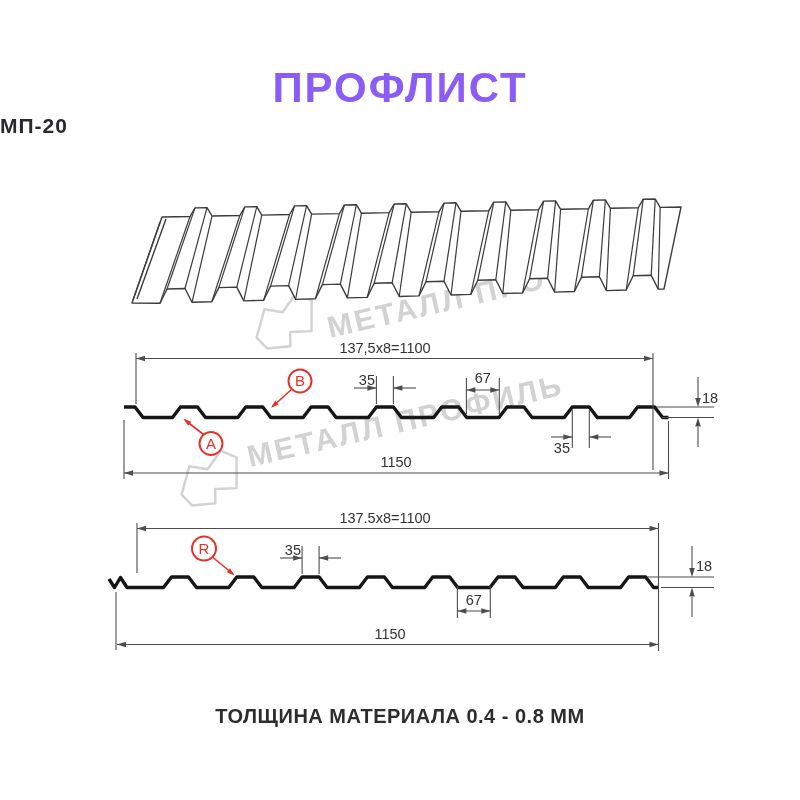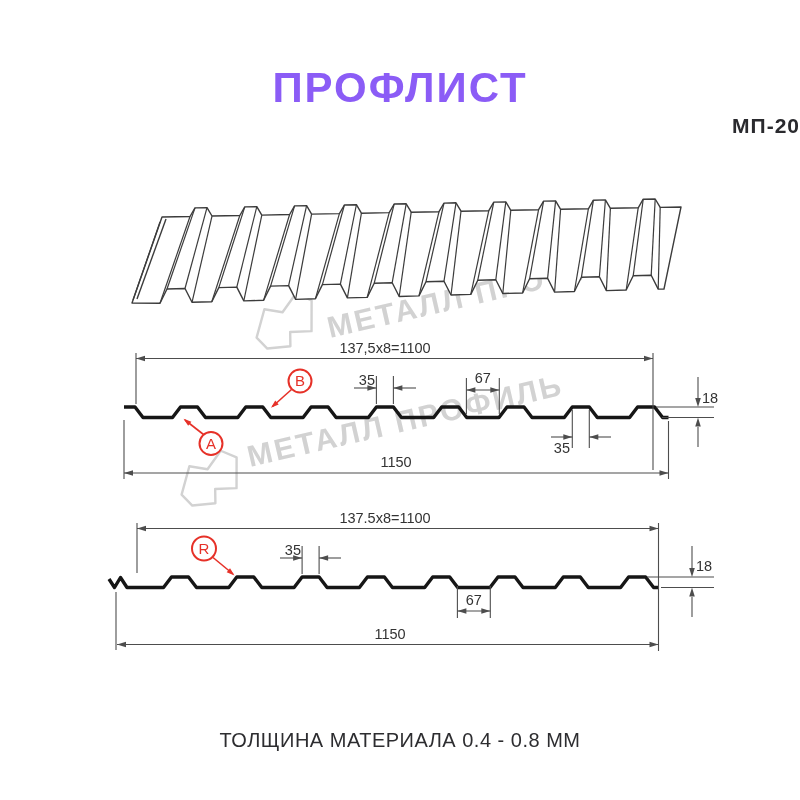--- a/index.html
+++ b/index.html
@@ -1,23 +1,23 @@
 <!DOCTYPE html>
 <html><head>
 <meta charset="utf-8">
 <style>
   html,body{margin:0;padding:0;background:#ffffff;}
   .page{position:relative;width:800px;height:800px;background:#ffffff;overflow:hidden;
         font-family:"Liberation Sans",sans-serif;}
   .title{position:absolute;left:0;top:64px;width:800px;text-align:center;
          font-size:42px;font-weight:800;letter-spacing:2px;color:#8b5cf6;}
-  .subtitle{position:absolute;left:0;top:114px;width:800px;text-align:right;
+  .subtitle{position:absolute;left:0;top:114px;width:800px;text-align:left;
          font-size:21px;font-weight:600;letter-spacing:1px;color:#2a2a2e;}
   .footer{position:absolute;left:0;top:705px;width:800px;text-align:center;
-         font-size:20px;font-weight:400;letter-spacing:0.5px;color:#2d2d30;margin-top:24px;}
+         font-size:20px;font-weight:700;letter-spacing:0.5px;color:#2d2d30;}
   svg{position:absolute;left:0;top:0;}
   text{font-family:"Liberation Sans",sans-serif;}
 </style>
 </head>
 <body>
 
 <div class="page">
   <div class="title">ПРОФЛИСТ</div>
   <div class="subtitle">МП-20</div>
 

